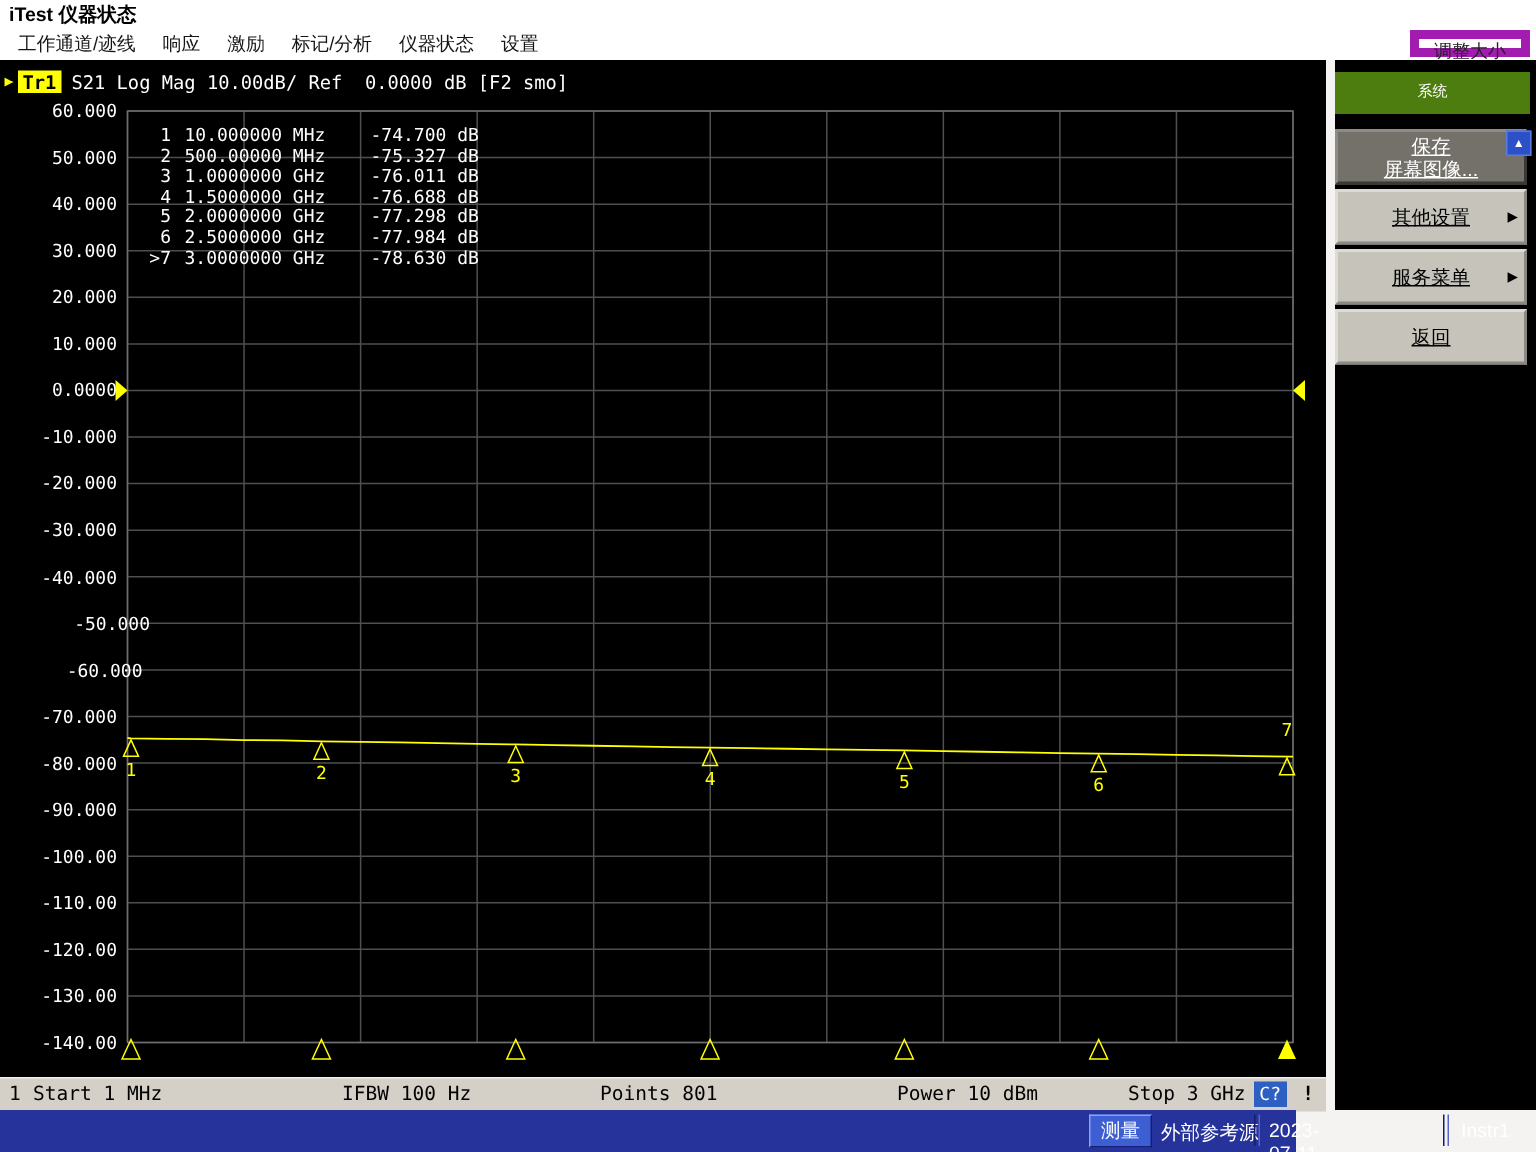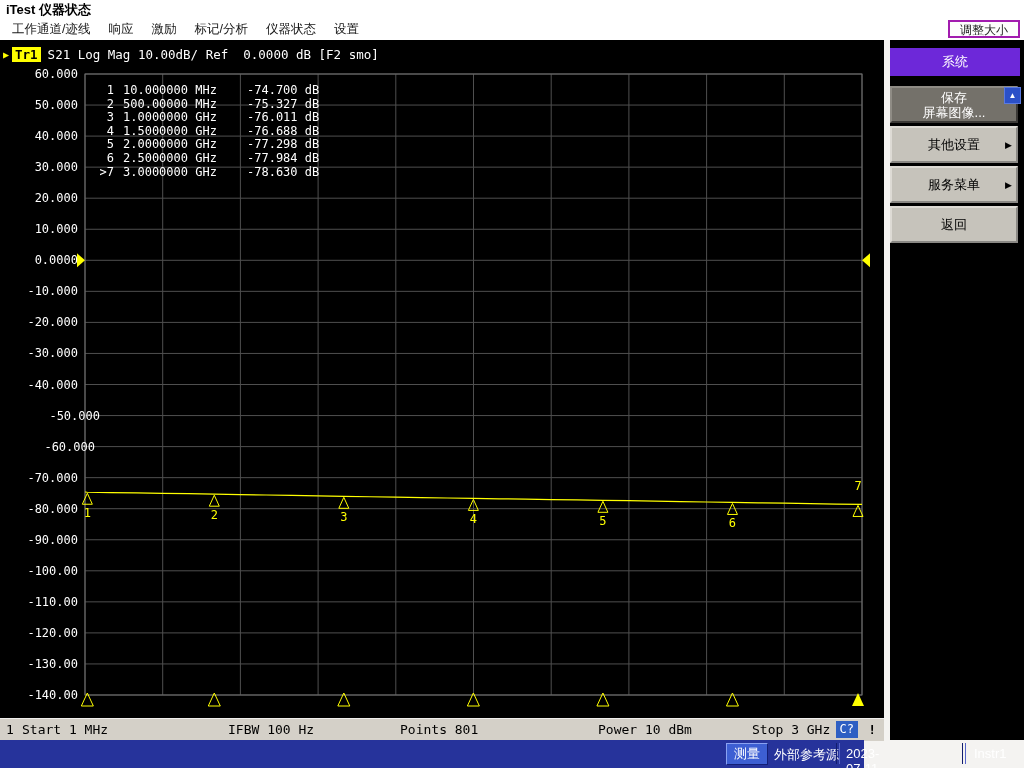--- a/index.html
+++ b/index.html
@@ -8,21 +8,21 @@
   .screen{position:relative;width:1024px;height:768px;background:#f4f3f1;}
 
   
   .titlebar{position:absolute;left:0;top:0;width:1024px;height:18px;background:#ffffff;}
   .title-text{position:absolute;left:6px;top:1px;font-size:13px;font-weight:bold;color:#000;}
   .menubar{position:absolute;left:0;top:18px;width:1024px;height:22px;background:#ffffff;
            display:flex;align-items:center;}
   .menu-items{display:flex;align-items:center;padding-left:3px;}
   .menu-item{font-size:12.5px;color:#151515;padding:2px 9px;cursor:default;white-space:nowrap;}
   .resize-btn{position:absolute;right:4px;top:2px;height:18px;padding:0 10px;font-size:12px;
-              color:#222;background:#fdfdfd;border:2px solid #a21caf;line-height:16px;}
+              color:#222;background:#fdfdfd;border:6px solid #a21caf;line-height:16px;}
 
   
   .display{position:absolute;left:0;top:40px;width:884px;height:700px;background:#000;}
   .trace-header{position:absolute;left:3px;top:7px;height:15px;z-index:3;display:flex;align-items:center;
                 font-family:"DejaVu Sans Mono",monospace;font-size:12.5px;color:#fff;white-space:pre;}
   .th-arrow{color:#ffff00;font-size:10px;margin-right:3px;}
   .th-tr1{background:#ffff00;color:#000;padding:0 3px;margin-right:7px;font-weight:bold;}
 
   #plot-svg{position:absolute;left:0;top:0;z-index:1;}
   .ylabels{position:absolute;left:0;top:0;width:80px;height:678px;z-index:2;}
@@ -41,29 +41,29 @@
              font-family:"DejaVu Sans Mono",monospace;font-size:13px;}
   .sb{position:absolute;top:3px;white-space:pre;}
   .sb-ch{left:6px;} .sb-start{left:22px;} .sb-ifbw{left:228px;} .sb-points{left:400px;}
   .sb-power{left:598px;} .sb-stop{left:752px;}
   .sb-corr{position:absolute;top:2px;right:26px;background:#2e5fc3;color:#fff;padding:0 4px;
            font-size:12px;line-height:17px;}
   .sb-alert{position:absolute;top:3px;right:8px;font-weight:bold;}
 
   
   .sidebar{position:absolute;left:890px;top:40px;width:134px;height:700px;background:#000;}
-  .sk-header{position:absolute;left:0;top:8px;width:130px;height:28px;background:#6d28d9;color:#fff;
-             font-size:13px;text-align:center;line-height:28px;}
+  .sk-header{position:absolute;left:0;top:8px;width:130px;height:28px;background:#4d7c0f;color:#fff;
+             font-size:10px;text-align:center;line-height:28px;}
   .sk-scroll{position:absolute;right:3px;top:47px;width:15px;height:15px;background:#2b50c8;color:#fff;
              display:flex;align-items:center;justify-content:center;font-size:8px;z-index:2;
              border:1px solid #5a7ae0;}
   .softkey{position:absolute;left:0;width:128px;height:37px;background:#c6c3bb;color:#000;
            border:2px outset #dedbd5;font-size:13px;font-family:"Liberation Sans",sans-serif;
            display:flex;flex-direction:column;align-items:center;justify-content:center;
-           line-height:15px;padding:8px;cursor:default;}
+           line-height:15px;padding:8px;cursor:default;text-decoration:underline;}
   .softkey.active{background:#74716a;color:#fff;border:2px outset #8f8c85;}
   .sk-1{top:46px;} .sk-2{top:86px;} .sk-3{top:126px;text-align:right;} .sk-4{top:166px;}
   .sk-arrow{position:absolute;right:4px;top:50%;transform:translateY(-50%);font-size:9px;color:#000;}
 
   
   .taskbar{position:absolute;left:0;top:740px;width:864px;height:28px;background:#26339b;}
   .tb-measure{position:absolute;left:726px;top:3px;width:40px;height:20px;background:#3d5fd3;
               border:1px solid #8aa2f2;border-right-color:#131f77;border-bottom-color:#131f77;
               color:#fff;font-size:13px;text-align:center;line-height:19px;}
   .tb-extref{position:absolute;left:774px;top:6px;color:#ffffff;font-size:13px;}

